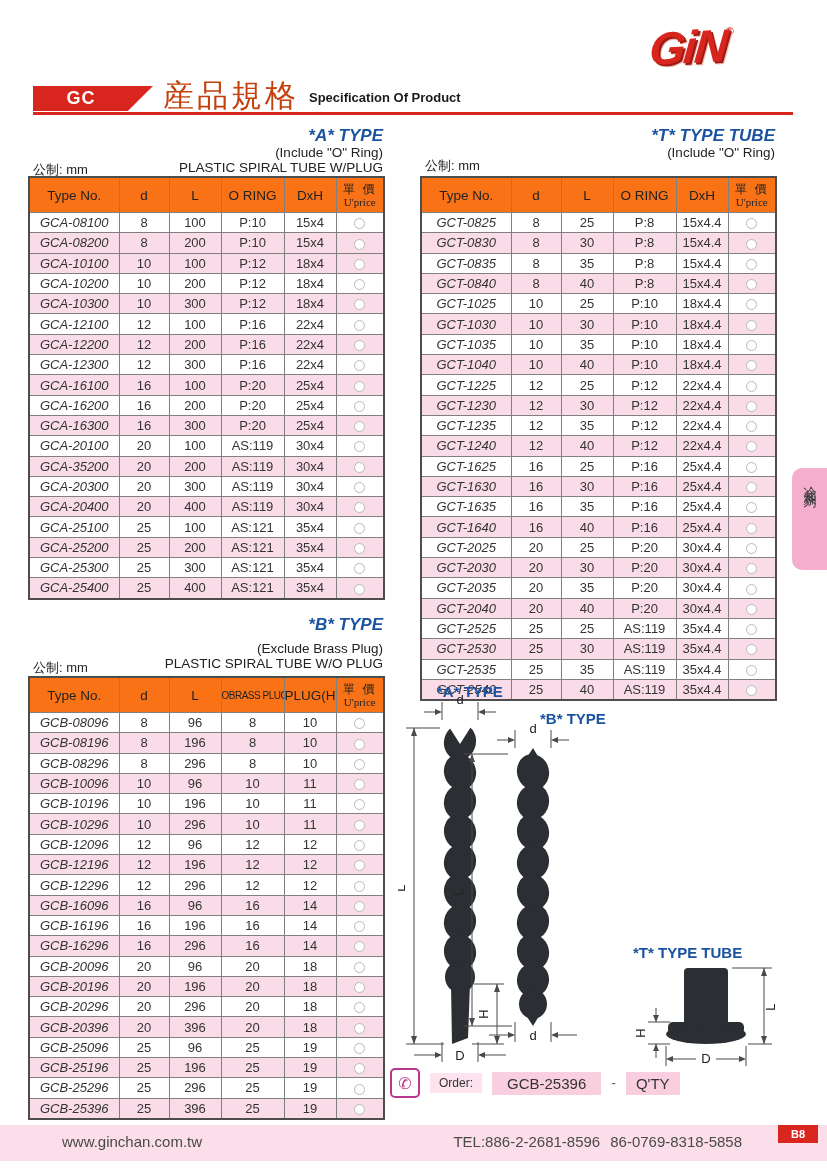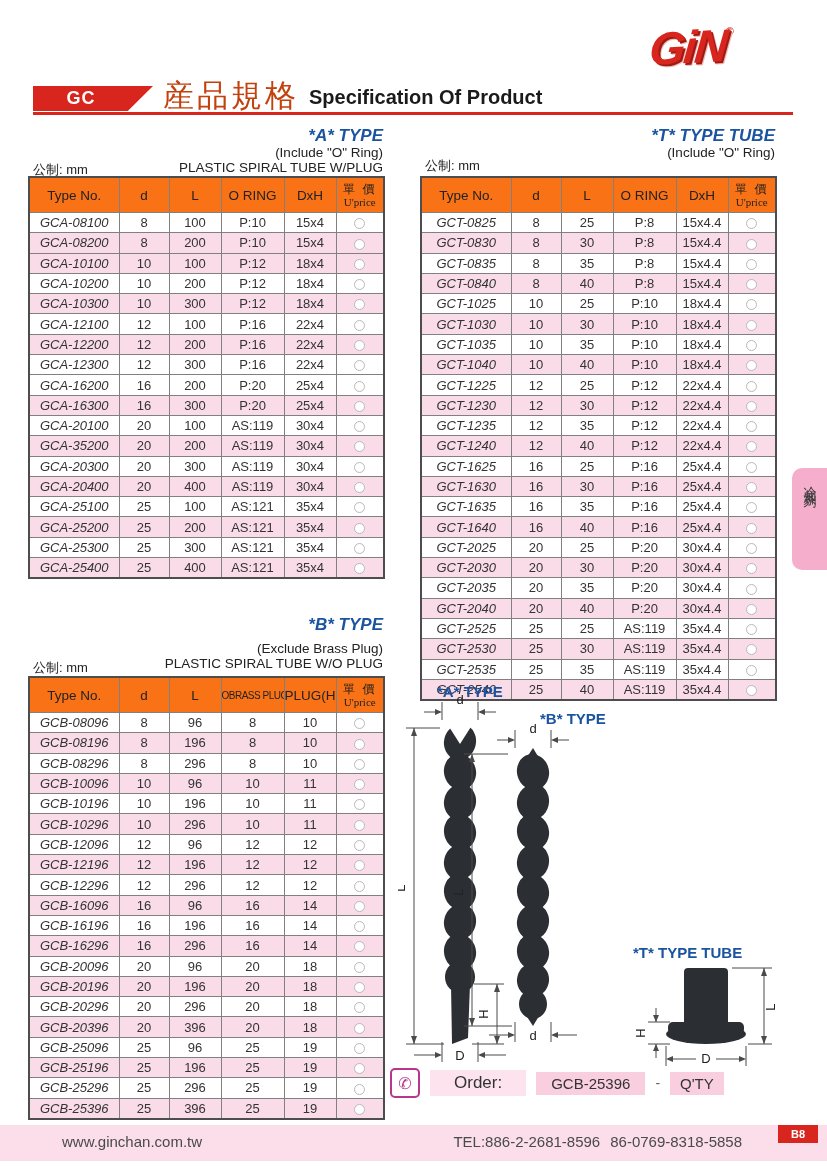--- a/index.html
+++ b/index.html
@@ -11,21 +11,21 @@
   #logo .word{display:inline-block;font-size:46px;font-weight:bold;font-style:italic;
         color:#d8261f;transform:skewX(-8deg) rotate(-3deg);letter-spacing:-2px;
         text-shadow:2px 2px 0 #9e1a12, 3px 3px 0 #f0b9b4;}
   #logo sup{font-size:11px;color:#d8261f;font-style:normal;vertical-align:28px;}
   #gc-badge{position:absolute;left:33px;top:86px;width:120px;height:25px;background:#d8261f;
         clip-path:polygon(0 0,100% 0,79% 100%,0 100%);}
   #gc-badge span{display:block;text-align:center;width:96px;color:#fff;font-weight:bold;
         font-size:18px;line-height:25px;letter-spacing:1px;}
   #page-title{position:absolute;left:163px;top:82px;display:flex;align-items:flex-end;gap:10px;}
   #page-title .cjk{font-size:31px;font-weight:normal;color:#c2410c;letter-spacing:3px;line-height:27px;}
-  #page-title .en{font-size:20px;font-weight:bold;color:#1a1a1a;line-height:23px;}
+  #page-title .en{font-size:13px;font-weight:bold;color:#1a1a1a;line-height:23px;}
   #title-rule{position:absolute;left:33px;top:112px;width:760px;height:3px;background:#d8261f;}
 
   
   .sec-head{position:absolute;width:355px;text-align:right;}
   .sec-title{font-size:17px;font-weight:bold;font-style:italic;color:#1a53a0;line-height:19px;}
   .sec-sub{font-size:13.5px;color:#222;line-height:15px;}
   .unit{position:absolute;font-size:13px;color:#222;}
 
   
   table.spec{position:absolute;border-collapse:collapse;table-layout:fixed;width:355px;
@@ -47,21 +47,21 @@
   .dg{position:absolute;}
   .dg .dark{fill:#2b2f33;stroke:none;}
   .dg .dim{stroke:#4a4a4a;stroke-width:1;fill:none;}
   .dg .arr{fill:#4a4a4a;stroke:none;}
   .dg text{font-family:"Liberation Sans",sans-serif;font-size:13px;fill:#222;}
 
   
   #order-row{position:absolute;left:390px;top:1068px;display:flex;align-items:center;gap:10px;}
   #order-icon{width:26px;height:26px;border:2px solid #b8368e;border-radius:5px;background:#fff;
         display:flex;align-items:center;justify-content:center;font-size:16px;color:#b8368e;}
-  #order-label{background:#fce3ee;padding:3px 24px;font-size:17px;color:#333;}
+  #order-label{background:#fce3ee;padding:3px 9px;font-size:12px;color:#333;}
   .order-box{background:#f9cfe0;padding:3px 15px;font-size:15px;color:#333;}
   #order-dash{color:#666;font-size:14px;}
 
   
   #side-tab{position:absolute;left:792px;top:468px;width:35px;height:102px;background:#f6aecd;
         border-radius:10px 0 0 10px;display:flex;justify-content:center;}
   #side-tab span{writing-mode:vertical-rl;font-size:13px;color:#3c3c3c;letter-spacing:3px;padding-top:8px;}
 
   
   #footer{position:absolute;left:0;top:1125px;width:827px;height:36px;background:#fbdee9;}
@@ -174,20 +174,28 @@
           <td><span class="uprice-circle"></span></td>
         </tr>
         <tr>
           <td class="typeno">GCA-12300</td>
           <td>12</td>
           <td>300</td>
           <td>P:16</td>
           <td>22x4</td>
           <td><span class="uprice-circle"></span></td>
         </tr>
+        <tr class="pink">
+          <td class="typeno">GCA-16100</td>
+          <td>16</td>
+          <td>100</td>
+          <td>P:20</td>
+          <td>25x4</td>
+          <td><span class="uprice-circle"></span></td>
+        </tr>
         <tr>
           <td class="typeno">GCA-16200</td>
           <td>16</td>
           <td>200</td>
           <td>P:20</td>
           <td>25x4</td>
           <td><span class="uprice-circle"></span></td>
         </tr>
         <tr class="pink">
           <td class="typeno">GCA-16300</td>

